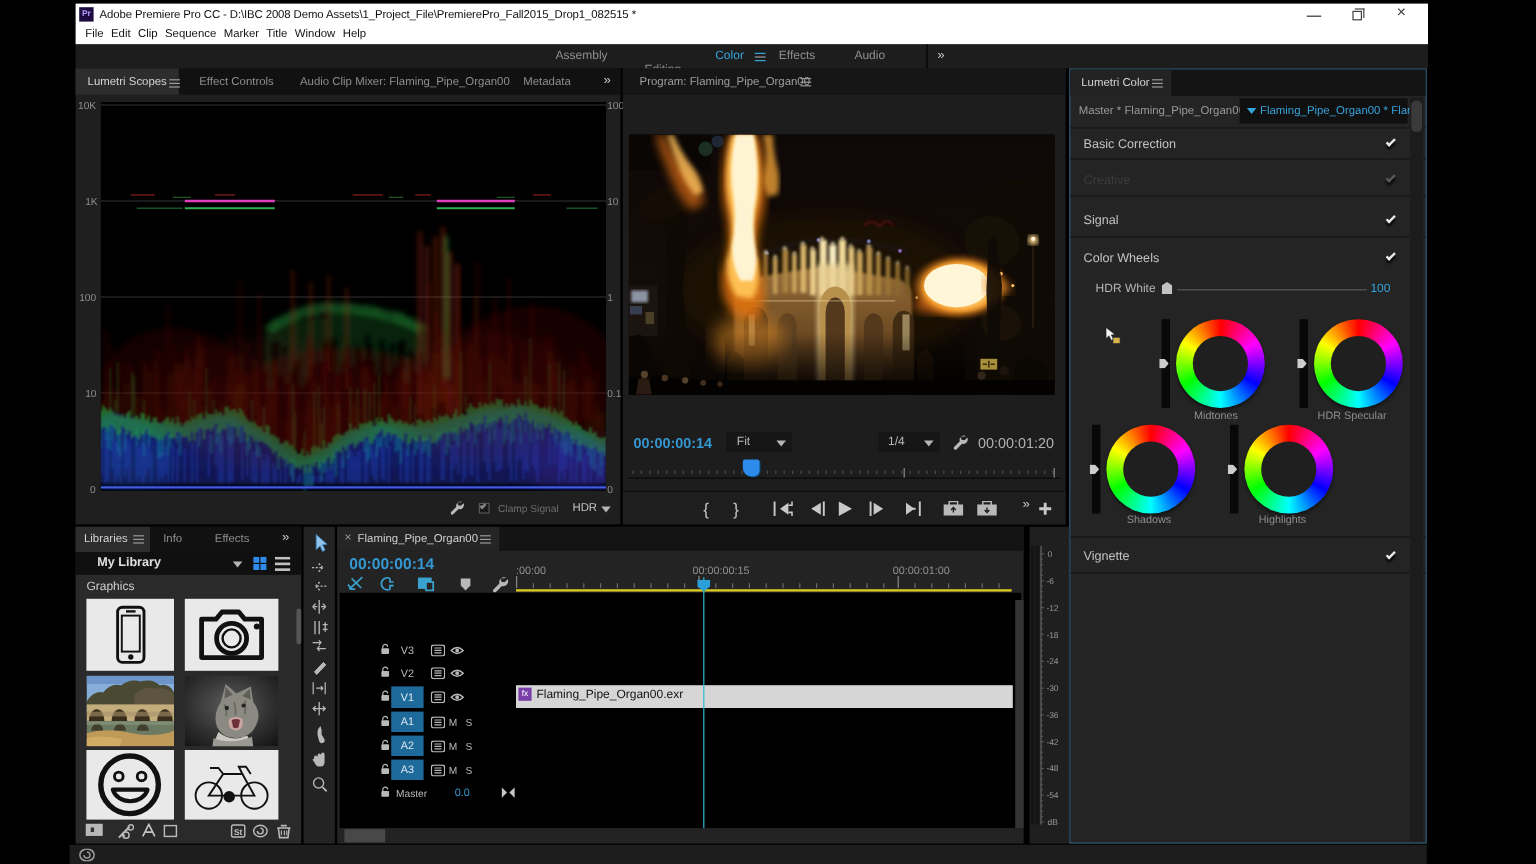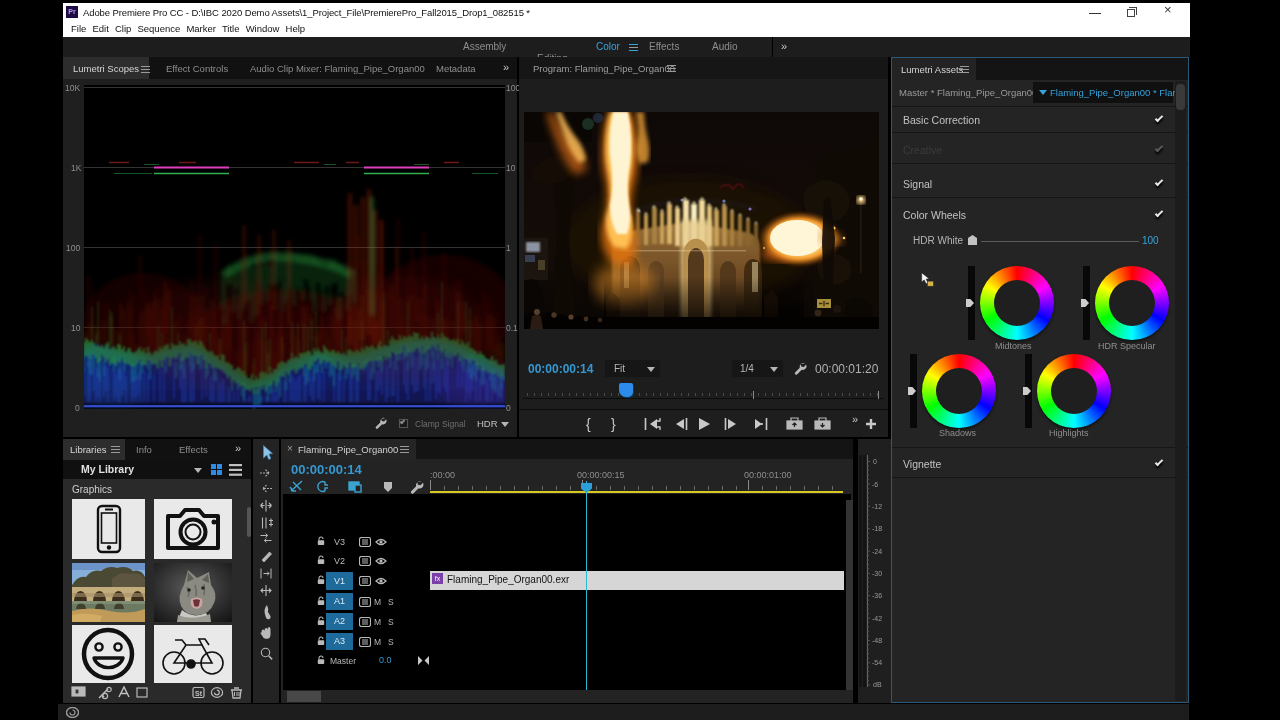--- a/index.html
+++ b/index.html
@@ -15,21 +15,21 @@
   .ham:before{content:"";position:absolute;left:0;right:0;top:2px;border-top:1px solid #9a9a9a;}
   .chk{position:absolute;width:8px;height:4px;border-left:2px solid #e8e8e8;border-bottom:2px solid #e8e8e8;transform:rotate(-45deg);box-shadow:-2px 2px 2px rgba(0,0,0,.8);}
   .caret{position:absolute;width:0;height:0;border-left:4px solid transparent;border-right:4px solid transparent;border-top:5px solid #b5b5b5;}
   .sep{position:absolute;background:#161616;height:1px;}
 </style></head>
 <body>
 <div id="stage">
 
 <div class="abs" style="left:63px;top:3px;width:1127px;height:34px;background:#fff;">
   <div class="abs" style="left:3px;top:3px;width:12px;height:12px;background:#1e0b41;color:#b59dfc;font-size:7px;font-weight:bold;text-align:center;line-height:12px;">Pr</div>
-  <div class="txt" style="left:20px;top:4px;font-size:9.5px;letter-spacing:-0.1px;color:#111;">Adobe Premiere Pro CC - D:\IBC 2020 Demo Assets\1_Project_File\PremierePro_Fall2015_Drop1_082515 *</div>
+  <div class="txt" style="left:20px;top:4px;font-size:9.5px;letter-spacing:-0.1px;color:#111;">Adobe Premiere Pro CC - D:\IBC 2008 Demo Assets\1_Project_File\PremierePro_Fall2015_Drop1_082515 *</div>
   <div class="txt" style="left:8px;top:20px;font-size:9.5px;color:#111;word-spacing:3.5px;">File Edit Clip Sequence Marker Title Window Help</div>
   <div class="abs" style="left:1026px;top:10px;width:12px;height:1px;background:#333;"></div>
   <div class="abs" style="left:1064px;top:6px;width:8px;height:8px;border:1px solid #444;"></div>
   <div class="abs" style="left:1066px;top:4px;width:8px;height:8px;border:1px solid #444;border-bottom:none;border-left:none;"></div>
   <div class="txt" style="left:1101px;top:-1px;font-size:13px;color:#333;">×</div>
 </div>
 
 <div class="abs" style="left:63px;top:37px;width:1127px;height:20px;background:#1d1d1d;">
   <div class="txt dim" style="left:400px;top:4px;font-size:10px;">Assembly</div>
   <div class="txt dim" style="left:474px;top:16px;font-size:10px;">Editing</div>
@@ -348,21 +348,21 @@
     </g>
     <text x="333" y="13" font-size="11" fill="#c8c8c8" font-family="Liberation Sans">»</text>
     <path d="M352 9 v10 M347 14 h10" stroke="#c8c8c8" stroke-width="2.4"></path>
    </svg>
   </div>
 </div>
 
 <div class="panel" style="left:891px;top:57px;width:298px;height:646px;background:#242424;border:1px solid #2a5a78;" id="lumetri">
   <div class="tabbar" style="left:0;top:0;width:296px;height:22px;background:#141414;"></div>
   <div class="tab-act" style="left:0;top:0;width:84px;height:22px;background:#232323;"></div>
-  <div class="txt" style="left:9px;top:6px;font-size:9.5px;color:#d6d6d6;">Lumetri Assets</div>
+  <div class="txt" style="left:9px;top:6px;font-size:9.5px;color:#d6d6d6;">Lumetri Color</div>
   <div class="ham" style="left:68px;top:8px;"></div>
 
   <div class="txt" style="left:7px;top:29px;font-size:9.5px;color:#9a9a9a;">Master * Flaming_Pipe_Organ00...</div>
   <div class="abs" style="left:141px;top:24px;width:140px;height:21px;background:#101010;"></div>
   <div class="caret" style="left:147px;top:32px;border-top-color:#36a3dc;"></div>
   <div class="txt blue" style="left:158px;top:29px;font-size:9.5px;max-width:127px;overflow:hidden;">Flaming_Pipe_Organ00 * Flam...</div>
   <div class="sep" style="left:0;top:48px;width:296px;"></div>
 
   <div class="txt" style="left:11px;top:56px;font-size:10.5px;color:#c2c2c2;">Basic Correction</div>
   <div class="chk" style="left:263px;top:58px;"></div>

